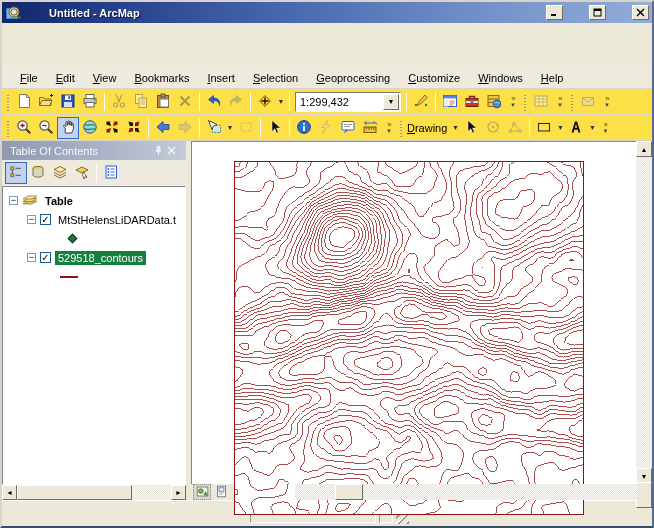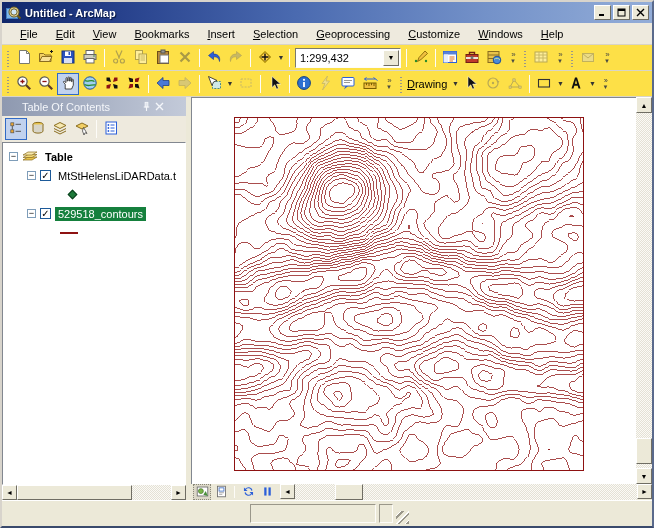--- a/index.html
+++ b/index.html
@@ -4,30 +4,30 @@
 <style>
   * { margin:0; padding:0; box-sizing:border-box; }
   html,body { width:654px; height:528px; overflow:hidden; }
   body { font-family:"Liberation Sans", sans-serif; font-size:11px; background:#d4d0c8; }
   #window { width:654px; height:528px; background:#ece9d8; border:2px solid;
             border-color:#d8d4cc #5a6a8c #3a4a6c #d8d4cc; outline:1px solid #6b7a99;
             display:flex; flex-direction:column; position:relative; }
 
   
   .titlebar { height:21px; flex:0 0 21px; display:flex; align-items:center; padding:0 3px;
-    background:linear-gradient(90deg,#10276b 0%,#27418c 18%,#4a6ab0 45%,#7492c9 75%,#93add8 100%); }
+    background:linear-gradient(90deg,#10276b 0%,#27418c 18%,#4a6ab0 45%,#7492c9 75%,#93add8 100%);gap:24px; }
   .titlebar .appicon { width:16px; height:16px; margin-right:4px; flex:0 0 16px; }
   .titlebar .title { color:#fff; font-weight:bold; font-size:11px; text-shadow:1px 1px 1px #00113a; flex:1; }
   .winbtn { width:17px; height:15px; margin-left:2px; background:#ece9d8; border:1px solid;
             border-color:#fff #6f6d63 #6f6d63 #fff; display:flex; align-items:center; justify-content:center; }
   .winbtn svg { width:9px; height:9px; }
 
   
   .menubar { height:22px; flex:0 0 22px; display:flex; align-items:center; padding-left:10px;
-             background:#eeeade; border-bottom:1px solid #d8d4c8; gap:2px;}
+             background:#eeeade; border-bottom:1px solid #d8d4c8; gap:2px;margin-top:44px;}
   .menuitem { padding:3px 8px; color:#000; }
   .menuitem u { text-decoration:underline; }
 
   
   .toolbar { height:26px; flex:0 0 26px; display:flex; align-items:center; background:#fde047;
              border-bottom:1px solid #d8d4c8; padding-left:2px; }
   .grip { width:3px; height:18px; margin:0 4px 0 2px;
           background-image:repeating-linear-gradient(0deg,#9b988a 0 1px,transparent 1px 3px);
           background-size:2px 100%; background-repeat:no-repeat; background-position:center; }
   .tbtn { width:22px; height:22px; display:flex; align-items:center; justify-content:center; border:1px solid transparent; }
@@ -46,21 +46,21 @@
   .combo .cbtn { width:16px; height:16px; margin-right:1px; background:#ece9d8; border:1px solid;
                  border-color:#fff #6f6d63 #6f6d63 #fff; display:flex; align-items:center; justify-content:center;
                  font-size:7px; color:#000; }
   .tlabel { padding:0 3px 0 1px; }
 
   
   .main { flex:1; display:flex; min-height:0; }
 
   
   .toc { width:184px; flex:0 0 184px; display:flex; flex-direction:column; background:#eeeade; }
-  .toc-header { height:19px; flex:0 0 19px; display:flex; align-items:center; padding:0 20px;
+  .toc-header { height:19px; flex:0 0 19px; display:flex; align-items:center; padding:0 8px;
                 background:linear-gradient(90deg,#8e99b0,#c3cad9); color:#f4f6fa;justify-content:center; }
   .toc-header .t { flex:1; font-size:11px; }
   .hbtn { width:13px; height:13px; display:flex; align-items:center; justify-content:center; color:#e8ebf2; }
   .toc-toolbar { height:26px; flex:0 0 26px; display:flex; align-items:center; padding-left:3px;
                  background:#eeeade; }
   .toc-tree { flex:1; background:#fff; border:1px solid; border-color:#828790 #fff #fff #828790;
               overflow:hidden; position:relative; font-size:11px; }
   .trow { display:flex; align-items:center; height:19px; }
   .expander { width:9px; height:9px; border:1px solid #7e9db9; background:#fff; display:flex; align-items:center;
               justify-content:center; font-size:9px; line-height:7px; color:#000; flex:0 0 9px; }

